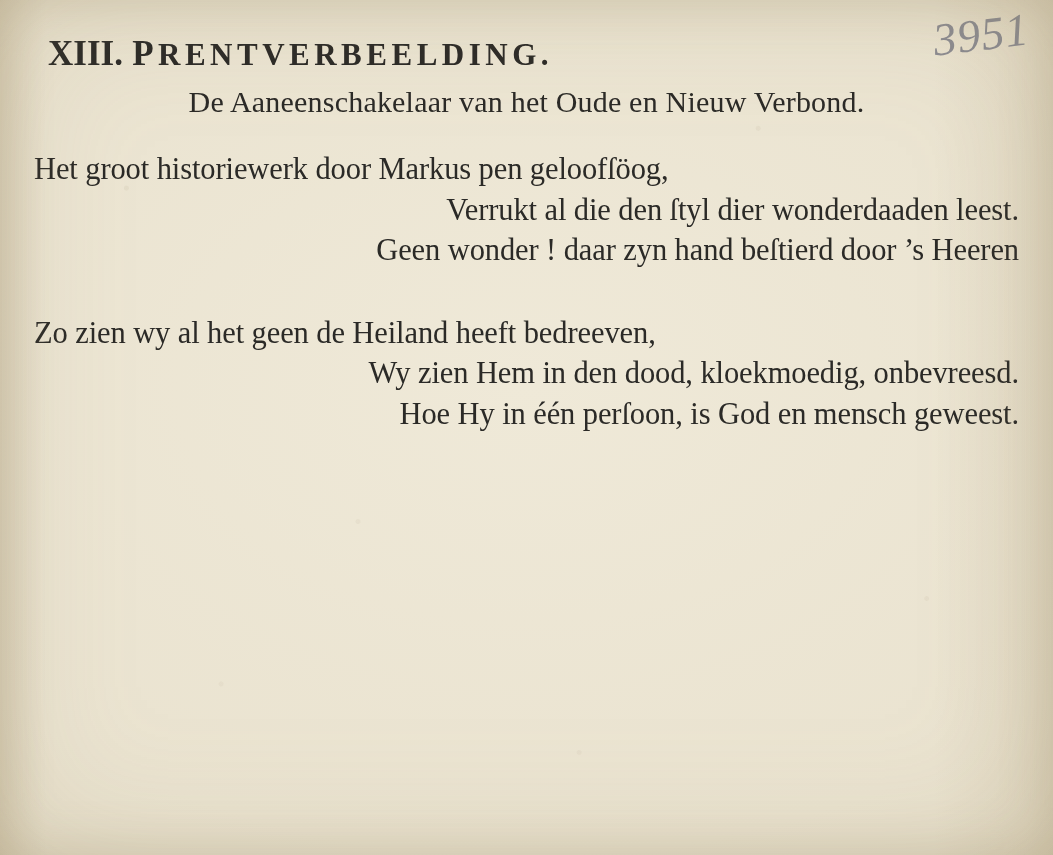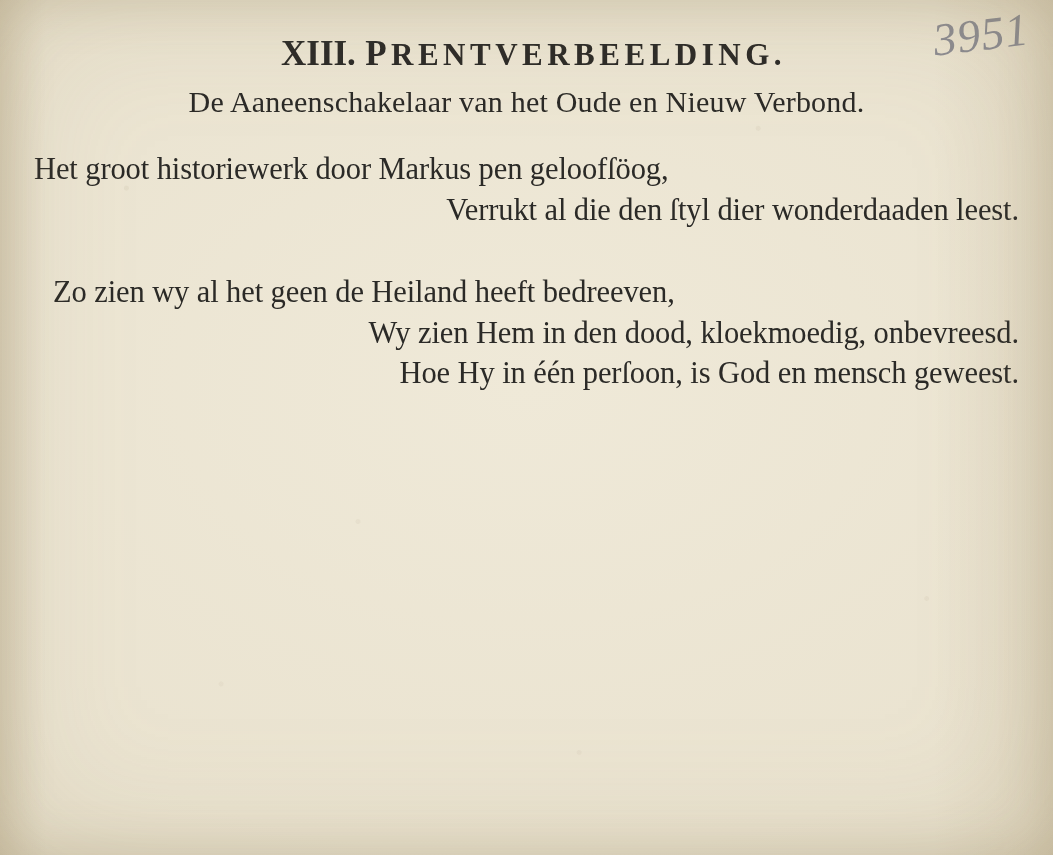--- a/index.html
+++ b/index.html
@@ -62,21 +62,20 @@
   }
 
   
   .content {
     position: relative;
     padding: 22px 34px 0 34px;
     color: #2b2a27;
   }
 
   .heading {
-    text-align: center;
     font-size: 35px;
     line-height: 1.0;
     letter-spacing: 0.5px;
     white-space: nowrap;
     margin: 14px 0 4px 0;
     padding-left: 14px;
   }
   .heading .numeral {
     font-weight: 600;
     letter-spacing: 0px;
@@ -104,21 +103,21 @@
   .line {
     font-size: 30.5px;
     line-height: 1.33;
     white-space: nowrap;
     letter-spacing: -0.1px;
   }
   .line.indent { padding-left: 44px; text-align: right; }
   .line.flush  { padding-left: 0px; }
 
   .stanza.s1 { margin-top: 30px; }
-  .stanza.s2 { margin-top: 42px; margin-left: 19px; }
+  .stanza.s2 { margin-top: 42px; }
   .stanza.s3 { margin-top: 46px; }
   .stanza.s4 { margin-top: 46px; }
 
   
   .stanza.s4 .line.clipped {
     opacity: .55;
     height: 16px;
     overflow: hidden;
   }
 
@@ -151,20 +150,21 @@
     <div class="heading">
       <span class="numeral">XIII.</span>
       <span class="smallcaps"><span class="cap">P</span><span>RENTVERBEELDING.</span></span>
     </div>
 
     <div class="subtitle">De Aaneenschakelaar van het Oude en Nieuw Verbond.</div>
 
     <div class="stanza s1">
       <div class="line flush">Het groot historiewerk door Markus pen geloofſöog,</div>
       <div class="line indent">Verrukt al die den ſtyl dier wonderdaaden leest.</div>
+      <div class="line indent">Geen wonder ! daar zyn hand beſtierd door ’s Heeren</div>
     </div>
 
     <div class="stanza s2">
       <div class="line flush">Zo zien wy al het geen de Heiland heeft bedreeven,</div>
       <div class="line indent">Wy zien Hem in den dood, kloekmoedig, onbevreesd.</div>
       <div class="line indent">Hoe Hy in één perſoon, is God en mensch geweest.</div>
     </div>
 
 
 

